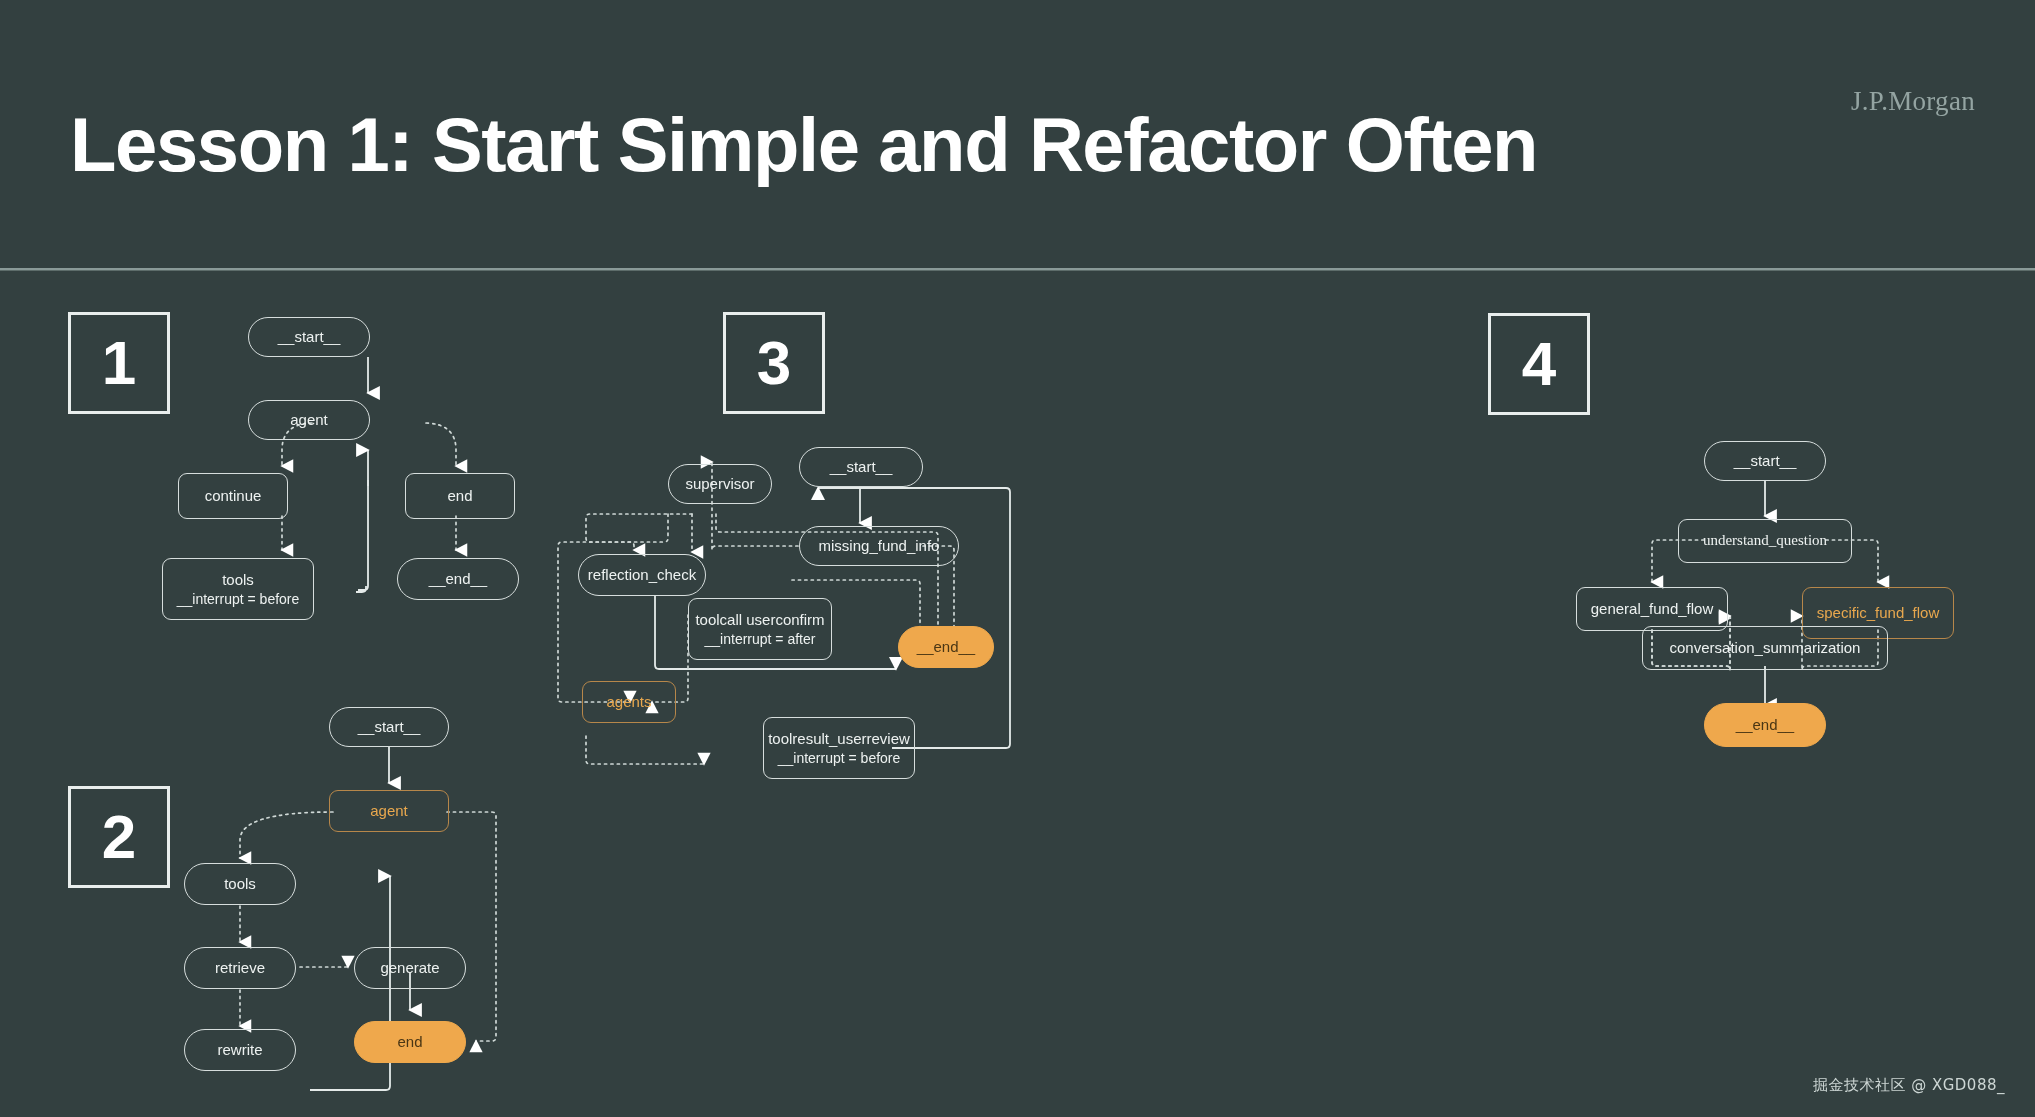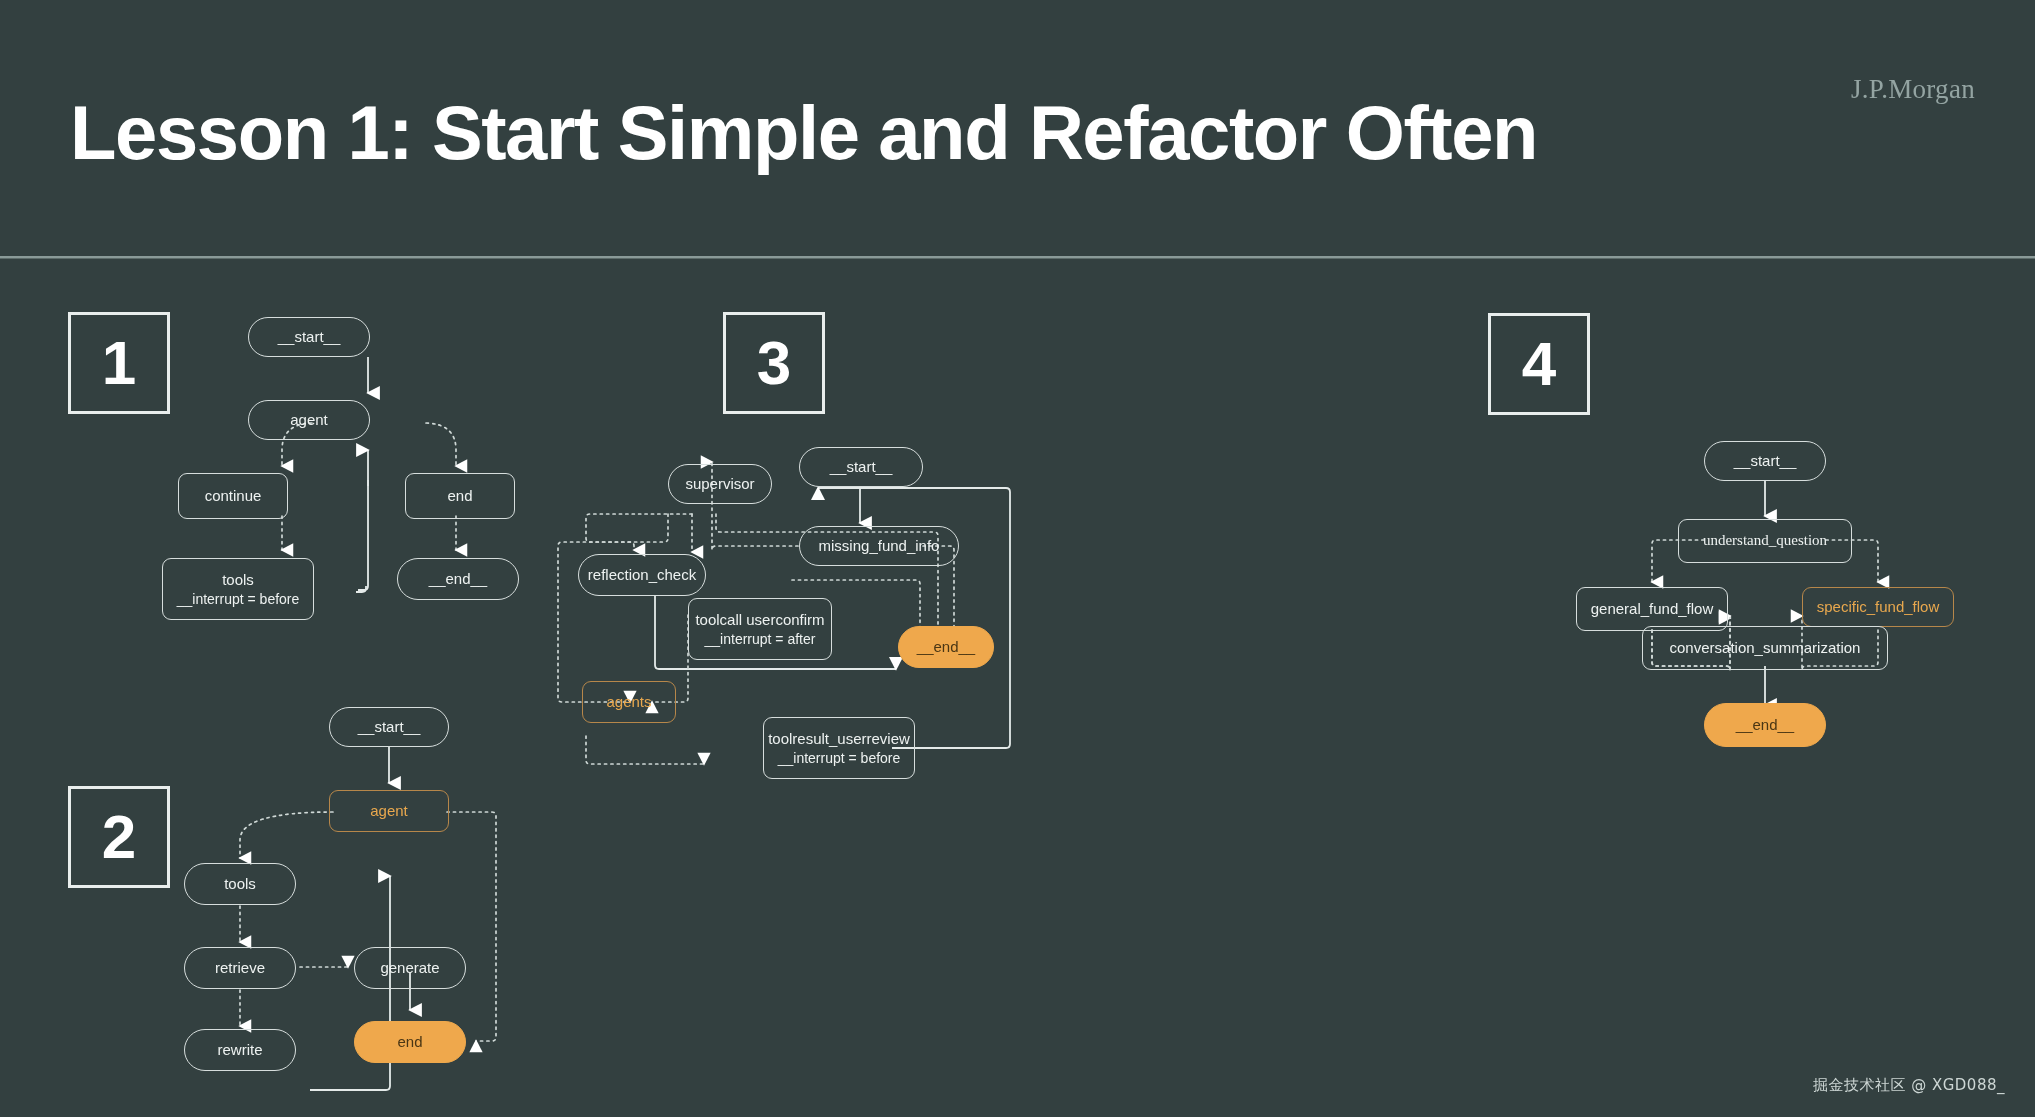--- a/index.html
+++ b/index.html
@@ -6,21 +6,21 @@
   body{
     width:2035px;height:1117px;
     background:#334040;
     font-family:"Liberation Sans","DejaVu Sans",sans-serif;
     overflow:hidden;
     position:relative;
   }
   #slide{position:absolute;left:0;top:0;width:2035px;height:1117px;}
 
   
-  .header{position:absolute;left:0;top:0;width:2035px;height:260px;}
+  .header{position:absolute;left:0;top:12px;width:2035px;height:260px;}
   .header-rule{position:absolute;left:0;top:256px;width:2035px;height:3px;
     background:linear-gradient(to bottom,#8a9a98 0,#8a9a98 2px,#5d6c6a 2px,#5d6c6a 3px);}
   .title{
     position:absolute;left:70px;top:95px;
     font-size:76px;font-weight:700;color:#ffffff;
     letter-spacing:-1.4px;white-space:nowrap;line-height:1;
   }
   .brand{
     position:absolute;right:60px;top:68px;
     font-family:"Liberation Serif","DejaVu Serif",serif;
@@ -256,21 +256,21 @@
 
     <div class="node pill" style="left:224px;top:1px;width:122px;height:40px;">
       <span>__start__</span>
     </div>
     <div class="node" style="left:198px;top:79px;width:174px;height:44px;font-family:Liberation Serif, serif;">
       <span>understand_question</span>
     </div>
     <div class="node" style="left:96px;top:147px;width:152px;height:44px;justify-content:center;">
       <span>general_fund_flow</span>
     </div>
-    <div class="node hl" style="left:322px;top:147px;width:152px;height:40px;">
+    <div class="node hl" style="left:322px;top:147px;width:152px;height:52px;">
       <span>specific_fund_flow</span>
     </div>
     <div class="node" style="left:162px;top:178px;width:246px;height:44px;margin-top:8px;">
       <span>conversation_summarization</span>
     </div>
     <div class="node pill fill" style="left:224px;top:263px;width:122px;height:44px;">
       <span>__end__</span>
     </div>
   </div>
 

